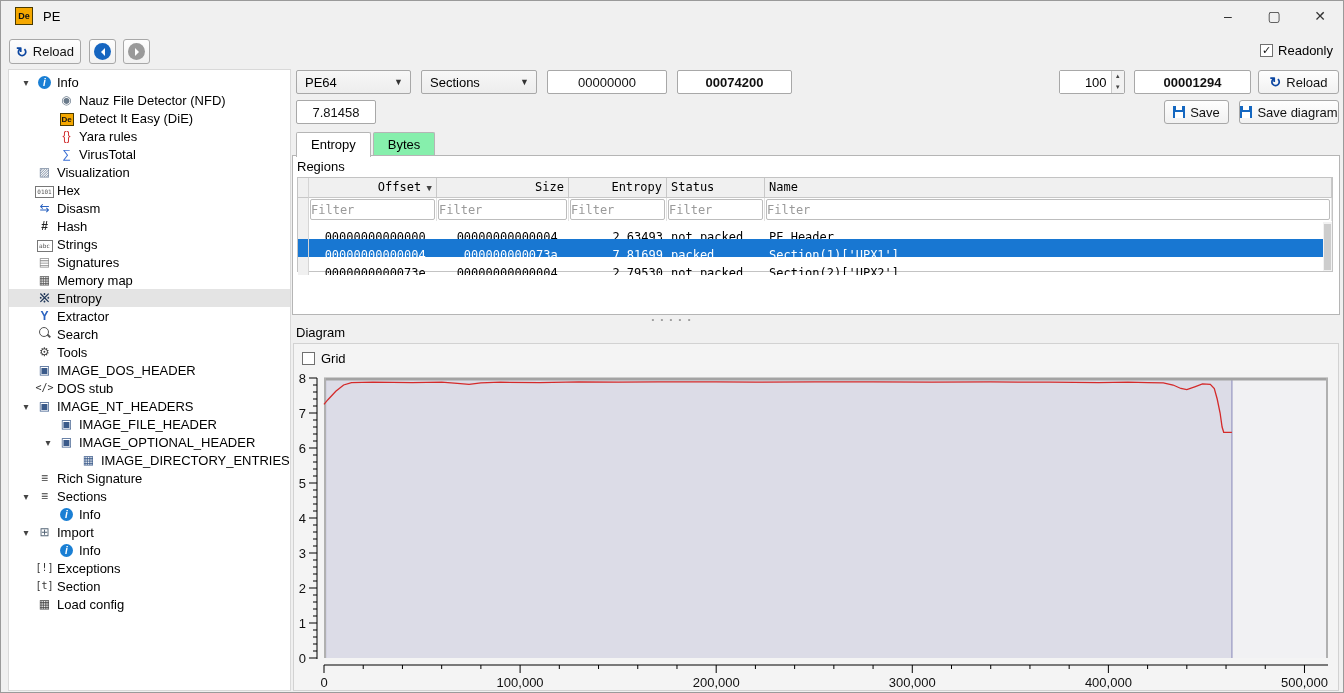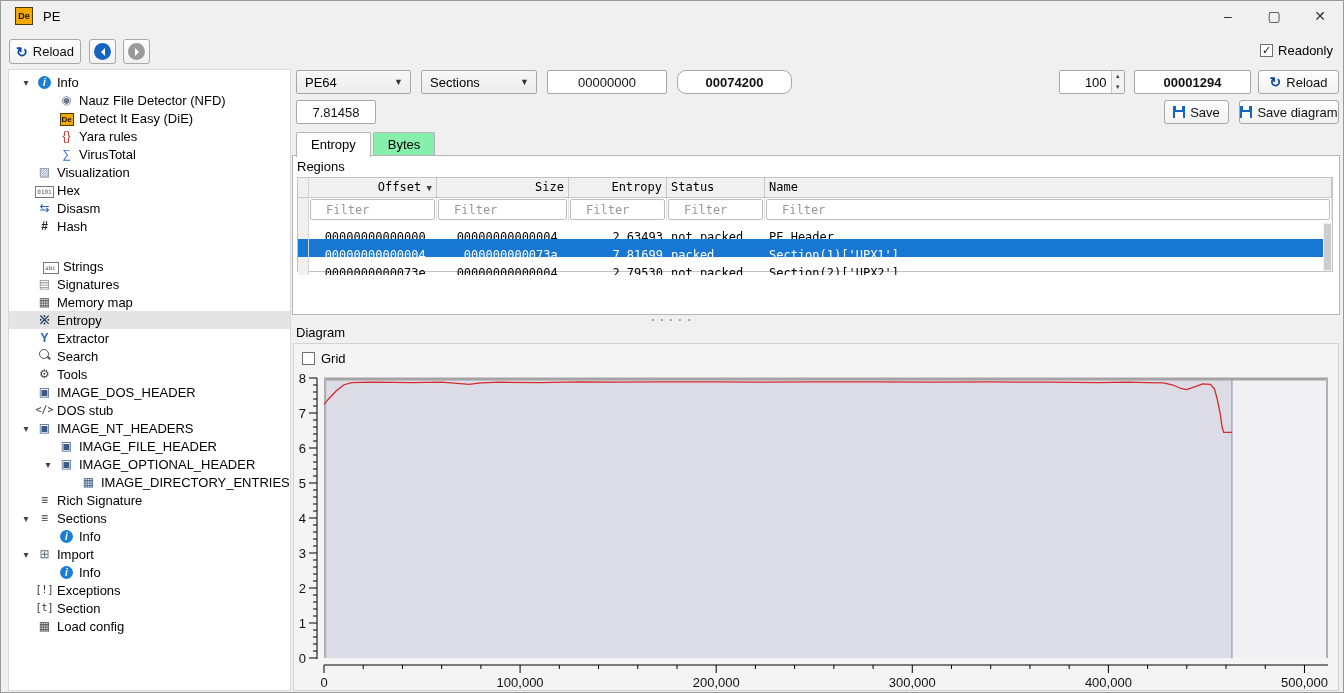--- a/index.html
+++ b/index.html
@@ -63,21 +63,21 @@
   
   .tabs { position:absolute; left:295px; top:131px; height:24px; display:flex; }
   .tab { padding:0 14px; height:24px; line-height:23px; border:1px solid #b5b5b5; border-bottom:none; background:#86efac; margin-right:2px; border-radius:2px 2px 0 0; font-size:13px; }
   .tab.active { background:#fff; height:25px; position:relative; z-index:2; }
   .pane { position:absolute; left:291px; top:154px; width:1048px; height:160px; background:#fff; border:1px solid #b5b5b5; }
   .regions-label { position:absolute; left:4px; top:3px; font-size:13px; }
   .rtable { position:absolute; left:4px; top:21px; right:6px; height:95px; border:1px solid #c3c3c3; font-family:"DejaVu Sans Mono", monospace; font-size:12px; background:#fff; }
   .trow { display:flex; }
   .hcell { background:#f0f0f0; border-right:1px solid #c8c8c8; border-bottom:1px solid #c8c8c8; height:20px; line-height:19px; padding:0 4px; white-space:nowrap; overflow:hidden; }
   .fcell { border-right:1px solid #e3e3e3; padding:1px; height:23px; }
-  .fcell input { width:100%; height:100%; border:1px solid #bdbdbd; border-radius:2px; font-family:"DejaVu Sans Mono", monospace; font-size:12px; padding:0 15px; color:#8b5cf6; outline:none; }
+  .fcell input { width:100%; height:100%; border:1px solid #bdbdbd; border-radius:2px; font-family:"DejaVu Sans Mono", monospace; font-size:12px; padding:0 0; color:#8b5cf6; outline:none; }
   .fcell input::placeholder { color:#9a9a9a; }
   .dcell { height:16px; line-height:15px; padding:9px 4px; white-space:nowrap; overflow:hidden; }
   .al-r { text-align:right; } .al-l { text-align:left; }
   .drow.selected .dcell { background:#1877d2; color:#fff; }
   .col-rh { flex:0 0 11px; background:#f0f0f0; border-right:1px solid #d5d5d5; }
   .col-0 { flex:0 0 128px; } .col-1 { flex:0 0 132px; } .col-2 { flex:0 0 98px; } .col-3 { flex:0 0 98px; } .col-4 { flex:1 1 auto; }
   .vscroll { position:absolute; right:0px; top:44px; width:9px; bottom:0; background:#f2f2f2; }
   .vscroll .thumb { position:absolute; top:2px; left:1px; right:1px; height:46px; background:#cdcdcd; }
   .sort-arrow { font-size:9px; color:#444; }
 
@@ -160,21 +160,21 @@
         <div class="tree-row" style="padding-left: 8px;">
           <span class="tree-arrow"></span>
           <span class="tree-icon" style="color: rgb(42, 98, 192);">⇆</span>
           <span class="tree-label">Disasm</span>
         </div>
         <div class="tree-row" style="padding-left: 8px;">
           <span class="tree-arrow"></span>
           <span class="tree-icon" style="color: rgb(34, 34, 34); font-weight: bold;">#</span>
           <span class="tree-label">Hash</span>
         </div>
-        <div class="tree-row" style="padding-left: 14px; margin-top: 22px;">
+        <div class="tree-row" style="padding-left: 8px;">
           <span class="tree-arrow"></span>
           <span class="tree-icon"><span class="ico-box">abc</span></span>
           <span class="tree-label">Strings</span>
         </div>
         <div class="tree-row" style="padding-left: 8px;">
           <span class="tree-arrow"></span>
           <span class="tree-icon" style="color: rgb(138, 138, 138);">▤</span>
           <span class="tree-label">Signatures</span>
         </div>
         <div class="tree-row" style="padding-left: 8px;">
@@ -277,21 +277,21 @@
 
   <div class="combo" style="left:295px; top:69px; width:115px;">
     <span>PE64</span>
     <span class="arrow">▼</span>
   </div>
   <div class="combo" style="left:420px; top:69px; width:116px;">
     <span>Sections</span>
     <span class="arrow">▼</span>
   </div>
   <input class="field" style="left: 546px; top: 69px; width: 120px;" value="00000000">
-  <input class="field bold" style="left: 676px; top: 69px; width: 115px; border-radius: 9px;" value="00074200">
+  <input class="field bold" style="left: 676px; top: 69px; width: 115px;" value="00074200">
   <div class="spin" style="left:1058px; top:69px; width:66px;">
     <input value="100" style="">
     <span class="arrows">
         <span>▲</span>
         <span>▼</span>
       </span>
   </div>
   <input class="field bold" style="left: 1133px; top: 69px; width: 117px;" value="00001294">
   <div class="btn" style="position:absolute; left:1257px; top:69px; width:81px; height:24px;">
     <span class="reload-glyph">↻</span>

